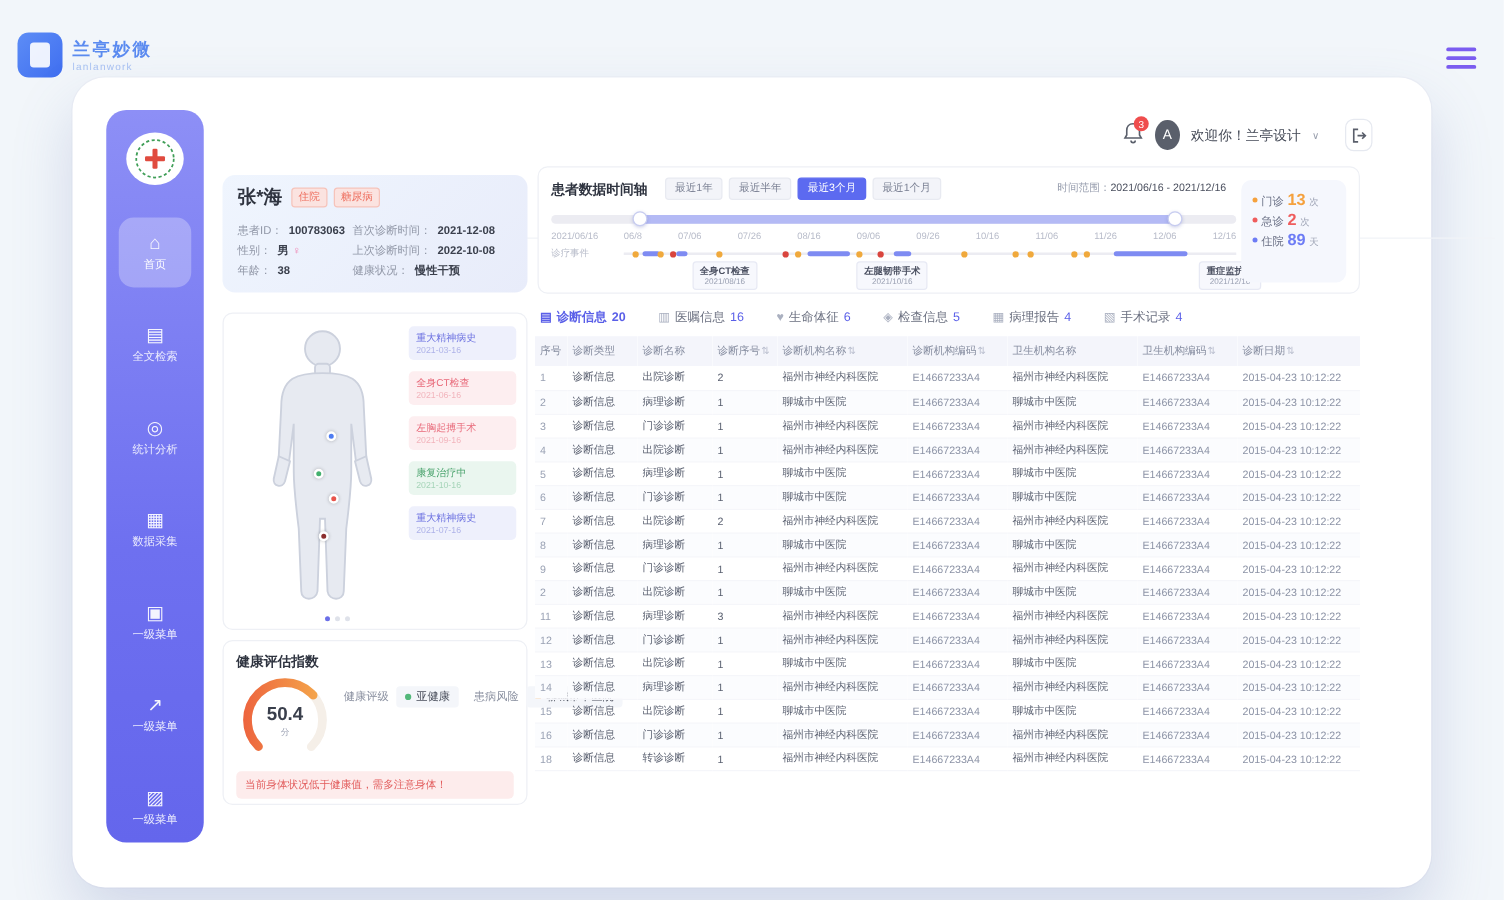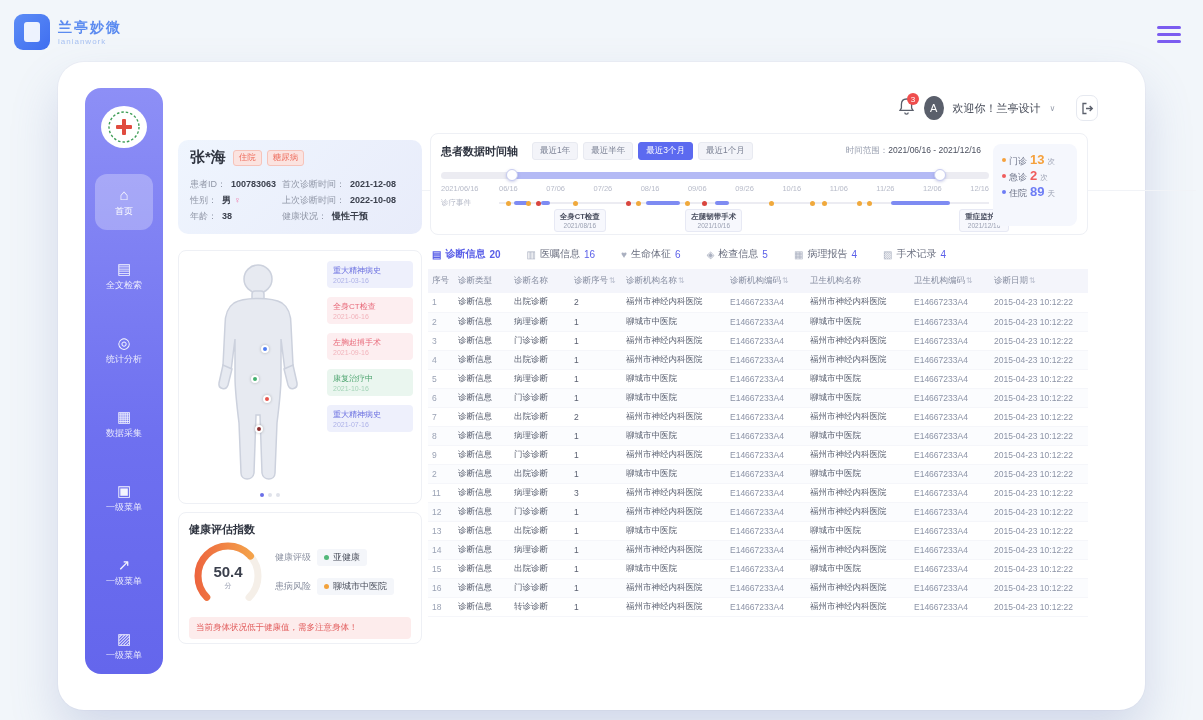--- a/index.html
+++ b/index.html
@@ -1,20 +1,20 @@
 <!DOCTYPE html>
 <html><head>
 <meta charset="utf-8">
 <style>
   * { margin:0; padding:0; box-sizing:border-box; }
   html,body { width:1203px; height:720px; font-family:"Liberation Sans",sans-serif; }
   body { background:#f2f6fa; position:relative; overflow:hidden; }
 
   
-  .topbar { position:absolute; left:0; top:4px; width:1203px; height:56px; }
+  .topbar { position:absolute; left:0; top:16px; width:1203px; height:56px; }
   .brand { position:absolute; left:14px; top:10px; display:flex; align-items:center; gap:8px; }
   .brand-ic { width:36px; height:36px; border-radius:9px; background:linear-gradient(135deg,#5d8df6,#3f6ef0); display:flex; align-items:center; justify-content:center; }
   .brand-ic span { display:block; width:16px; height:20px; background:#fff; border-radius:3px; opacity:.9; }
   .brand-name { color:#5b8bf0; font-size:14px; font-weight:bold; letter-spacing:2px; }
   .brand-sub { color:#a9c2f2; font-size:8px; letter-spacing:1px; }
   .hamburger { position:absolute; right:22px; top:18px; width:24px; cursor:pointer; }
   .hamburger i { display:block; height:3px; background:#7b5cf0; border-radius:2px; margin:4px 0; }
 
   
   .frame { position:absolute; left:58px; top:62px; width:1087px; height:648px; background:#ffffff; border-radius:26px; box-shadow:0 24px 48px rgba(96,116,176,.22), 0 0 0 1px #edf0f6; }
@@ -97,21 +97,21 @@
   .body-pg { position:absolute; left:0; right:60px; bottom:6px; display:flex; justify-content:center; gap:4px; }
   .pg-dot { width:4px; height:4px; border-radius:50%; background:#dfe2ea; cursor:pointer; }
   .pg-dot.active { background:#6b6fe8; }
 
   
   .health-card { position:absolute; left:178px; top:512px; width:244px; height:132px; border:1px solid #eef0f5; border-radius:8px; background:#fff; padding:9px 10px; }
   .h-title { font-size:11px; font-weight:bold; color:#2f3440; }
   .gauge { position:absolute; left:12px; top:26px; width:74px; height:74px; }
   .gauge-score { position:absolute; left:0; top:24px; width:74px; text-align:center; font-size:15px; font-weight:bold; color:#3a3f4c; }
   .gauge-unit { position:absolute; left:0; top:42px; width:74px; text-align:center; font-size:7px; color:#9aa0b2; }
-  .h-rows { position:absolute; left:96px; top:36px; display:flex; flex-direction:column; gap:12px; }
+  .h-rows { position:absolute; left:96px; top:36px; display:flex; flex-direction:row; gap:12px; }
   .h-row { display:flex; align-items:center; gap:6px; }
   .h-lb { font-size:9px; color:#8a90a0; white-space:nowrap; }
   .h-chip { display:flex; align-items:center; gap:4px; background:#f4f6fa; border-radius:3px; padding:2px 7px; font-size:9px; color:#4a4f5c; white-space:nowrap; }
   .h-chip i { width:5px; height:5px; border-radius:50%; }
   .h-alert { position:absolute; left:10px; top:104px; width:222px; background:#fdecec; color:#e25d5d; font-size:8.5px; border-radius:4px; padding:5px 7px; }
 
   
   .tbl-card { position:absolute; left:428px; top:245px; width:660px; height:402px; }
   .tbl-tabs { display:flex; align-items:center; gap:26px; padding:2px 4px 8px 4px; }
   .tbl-tab { display:flex; align-items:center; gap:4px; font-size:10px; color:#6b7080; cursor:pointer; }
@@ -264,21 +264,21 @@
   </div>
   <div class="tl-slider">
     <div class="tl-strack"></div>
     <div class="tl-sfill" id="tl-sfill" style="left: 13%; width: 78%;"></div>
     <div class="tl-handle" id="tl-h1" style="left: calc(13% - 6px);"></div>
     <div class="tl-handle" id="tl-h2" style="left: calc(91% - 6px);"></div>
   </div>
   <div class="tl-ticks-row">
     <span class="tl-row-label">2021/06/16</span>
     <div class="tl-ticks" id="tl-ticks">
-        <span>06/16</span>
+        <span>06/8</span>
         <span>07/06</span>
         <span>07/26</span>
         <span>08/16</span>
         <span>09/06</span>
         <span>09/26</span>
         <span>10/16</span>
         <span>11/06</span>
         <span>11/26</span>
         <span>12/06</span>
         <span>12/16</span>

